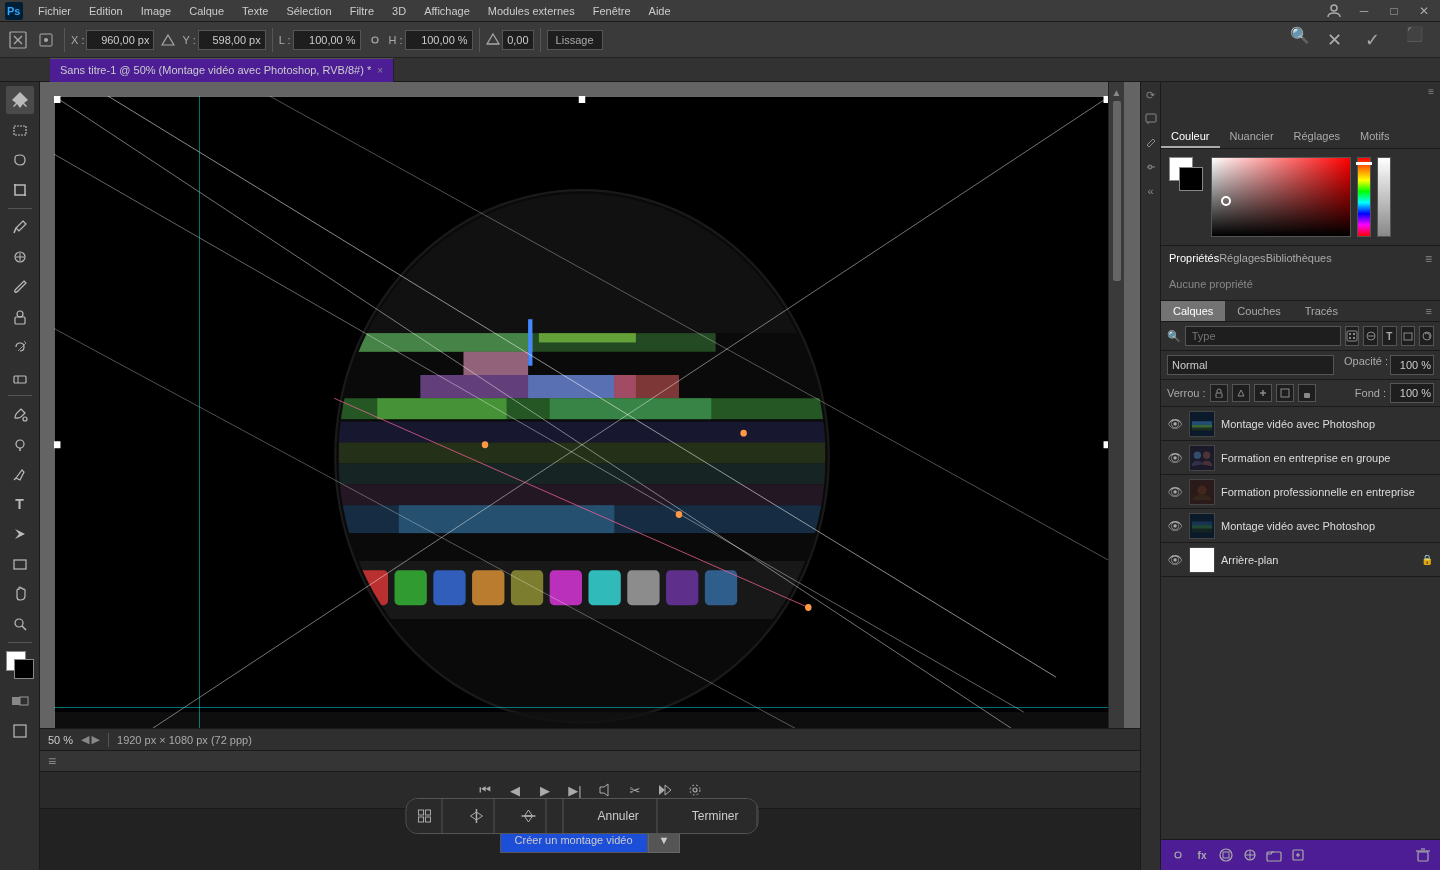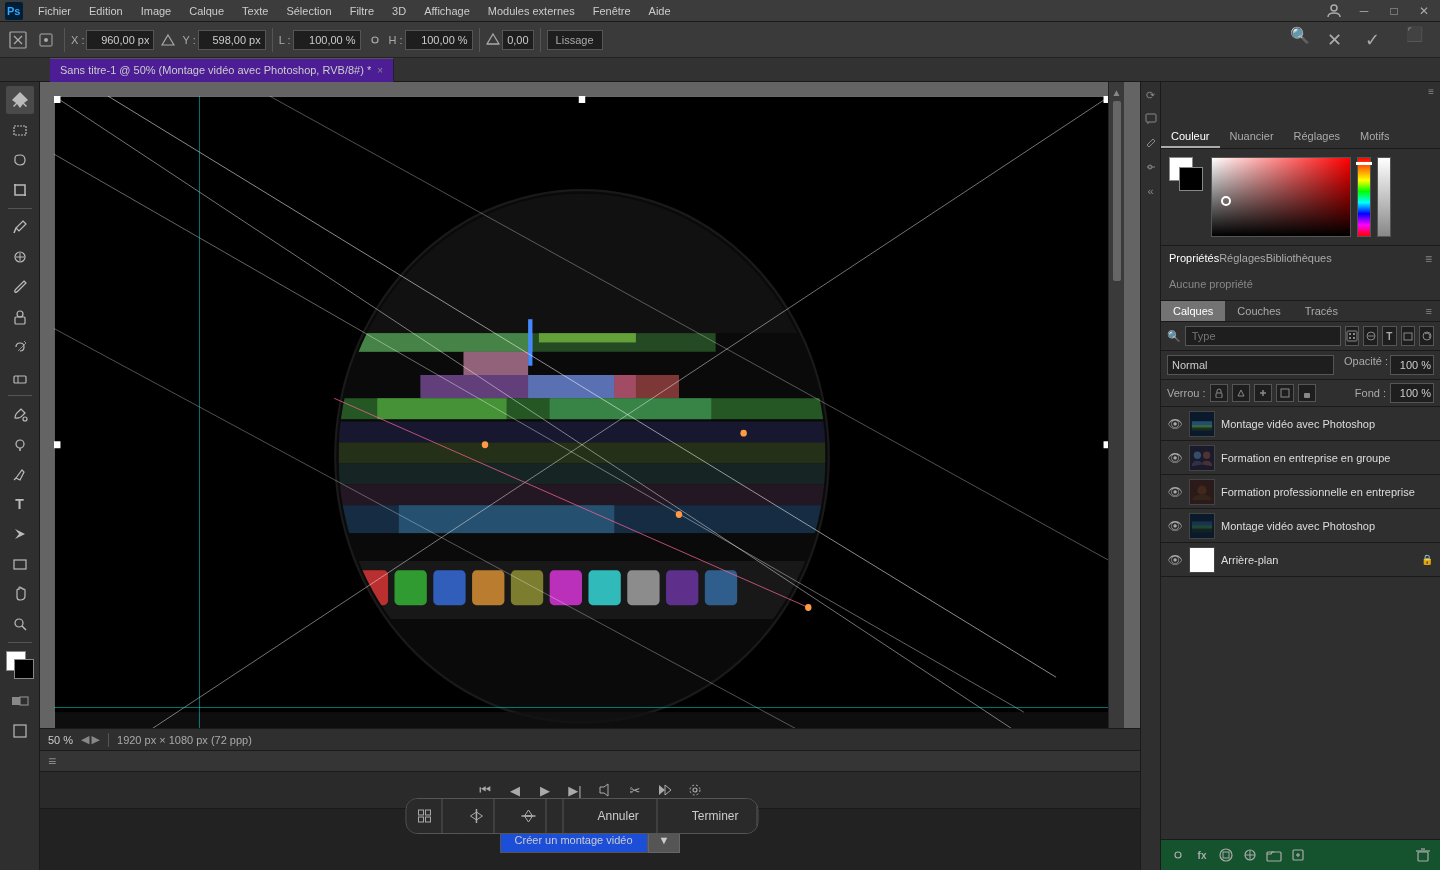--- a/index.html
+++ b/index.html
@@ -113,21 +113,21 @@
     .fill-label { font-size: 11px; color: #aaa; }
     .fill-input { width: 44px; height: 20px; background: #1e1e1e; border: 1px solid #555; color: #ccc; font-size: 11px; text-align: right; padding: 0 2px; }
     
     .layers-list { flex: 1; overflow-y: auto; }
     .layer-item { display: flex; align-items: center; height: 34px; padding: 0 6px; gap: 6px; cursor: pointer; border-bottom: 1px solid #1a1a1a; }
     .layer-visibility { width: 16px; height: 16px; display: flex; align-items: center; justify-content: center; color: #aaa; cursor: pointer; font-size: 12px; }
     .layer-thumb { width: 26px; height: 26px; background: #555; border: 1px solid #444; flex-shrink: 0; display: flex; align-items: center; justify-content: center; overflow: hidden; }
     .layer-name { flex: 1; font-size: 11px; color: #ddd; white-space: nowrap; overflow: hidden; text-overflow: ellipsis; }
     .layer-lock { color: #888; font-size: 10px; }
     
-    .layers-actions { display: flex; align-items: center; padding: 4px 6px; border-top: 1px solid #1a1a1a; gap: 2px; background: #14532d; }
+    .layers-actions { display: flex; align-items: center; padding: 4px 6px; border-top: 1px solid #1a1a1a; gap: 2px; background: #4c1d95; }
     .layer-action-btn { width: 22px; height: 22px; display: flex; align-items: center; justify-content: center; color: #aaa; font-size: 12px; cursor: pointer; }
 
     
     #bottom-panel { height: 120px; background: #2a2a2a; border-top: 1px solid #1a1a1a; display: flex; flex-direction: column; }
     #bottom-header { display: flex; align-items: center; padding: 2px 8px; background: #353535; border-bottom: 1px solid #1a1a1a; }
     #bottom-title { font-size: 11px; color: #ccc; font-weight: bold; flex: 1; }
     #bottom-options { color: #888; cursor: pointer; font-size: 14px; }
     
     #video-controls { display: flex; align-items: center; justify-content: center; gap: 6px; padding: 6px; }
     .vc-btn { width: 24px; height: 24px; display: flex; align-items: center; justify-content: center; color: #aaa; cursor: pointer; font-size: 13px; }

